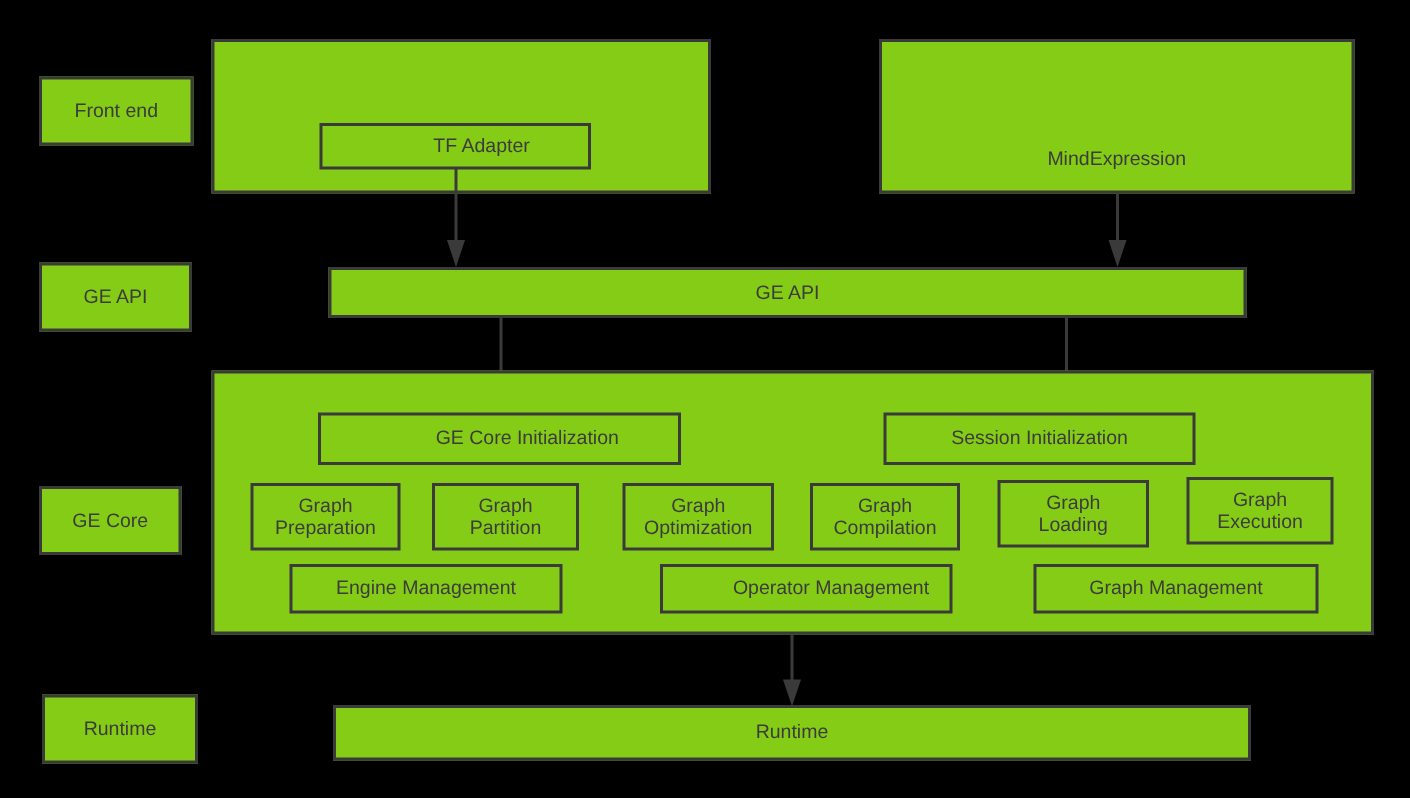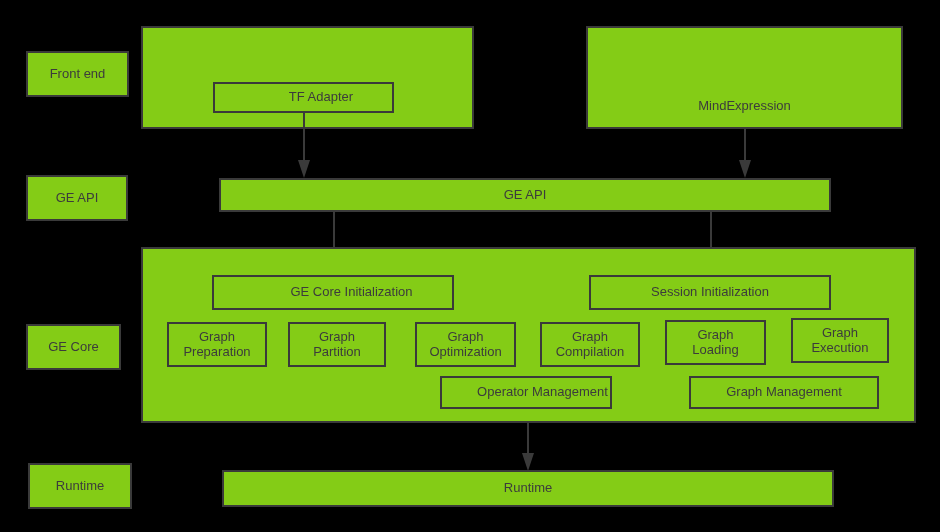--- a/index.html
+++ b/index.html
@@ -96,36 +96,37 @@
   <div class="arrow" style="left:703px; top:212px;">
     <svg width="16" height="64" viewBox="0 0 16 64">
       <line x1="8" y1="0" x2="8" y2="53" stroke="#3a3a3a" stroke-width="2"></line>
       <polygon points="8,64 2,46 14,46" fill="#3a3a3a"></polygon>
     </svg>
   </div>
 
   <div class="box" style="left:141px; top:247px; width:775px; height:176px;"></div>
 
   <div class="box" style="left:212px; top:275px; width:242px; height:35px;padding-left:37px;">GE Core Initialization</div>
-  <div class="box" style="left:589px; top:275px; width:242px; height:35px;text-align:center;">Session Initialization</div>
+  <div class="box" style="left:589px; top:275px; width:208px; height:35px;text-align:center;">Session Initialization</div>
 
   <div class="box" style="left:167px; top:322px; width:100px; height:45px;">Graph
 Preparation</div>
   <div class="box" style="left:288px; top:322px; width:98px; height:45px;">Graph
 Partition</div>
   <div class="box" style="left:415px; top:322px; width:101px; height:45px;">Graph
 Optimization</div>
   <div class="box" style="left:540px; top:322px; width:100px; height:45px;">Graph
 Compilation</div>
   <div class="box" style="left:665px; top:320px; width:101px; height:45px;">Graph
 Loading</div>
   <div class="box" style="left:791px; top:318px; width:98px; height:45px;">Graph
 Execution</div>
 
-  <div class="box" style="left:440px; top:376px; width:172px; height:33px;padding-left:33px;">Operator Management</div>
+  <div class="box" style="left:193px; top:376px; width:182px; height:33px;">Engine Management</div>
+  <div class="box" style="left:440px; top:376px; width:195px; height:33px;padding-left:33px;">Operator Management</div>
   <div class="box" style="left:689px; top:376px; width:190px; height:33px;">Graph Management</div>
 
   <div class="arrow" style="left:520px; top:423px;">
     <svg width="16" height="48" viewBox="0 0 16 48">
       <line x1="8" y1="0" x2="8" y2="37" stroke="#3a3a3a" stroke-width="2"></line>
       <polygon points="8,48 2,30 14,30" fill="#3a3a3a"></polygon>
     </svg>
   </div>
 
   <div class="box" style="left:222px; top:470px; width:612px; height:37px;">Runtime</div>

